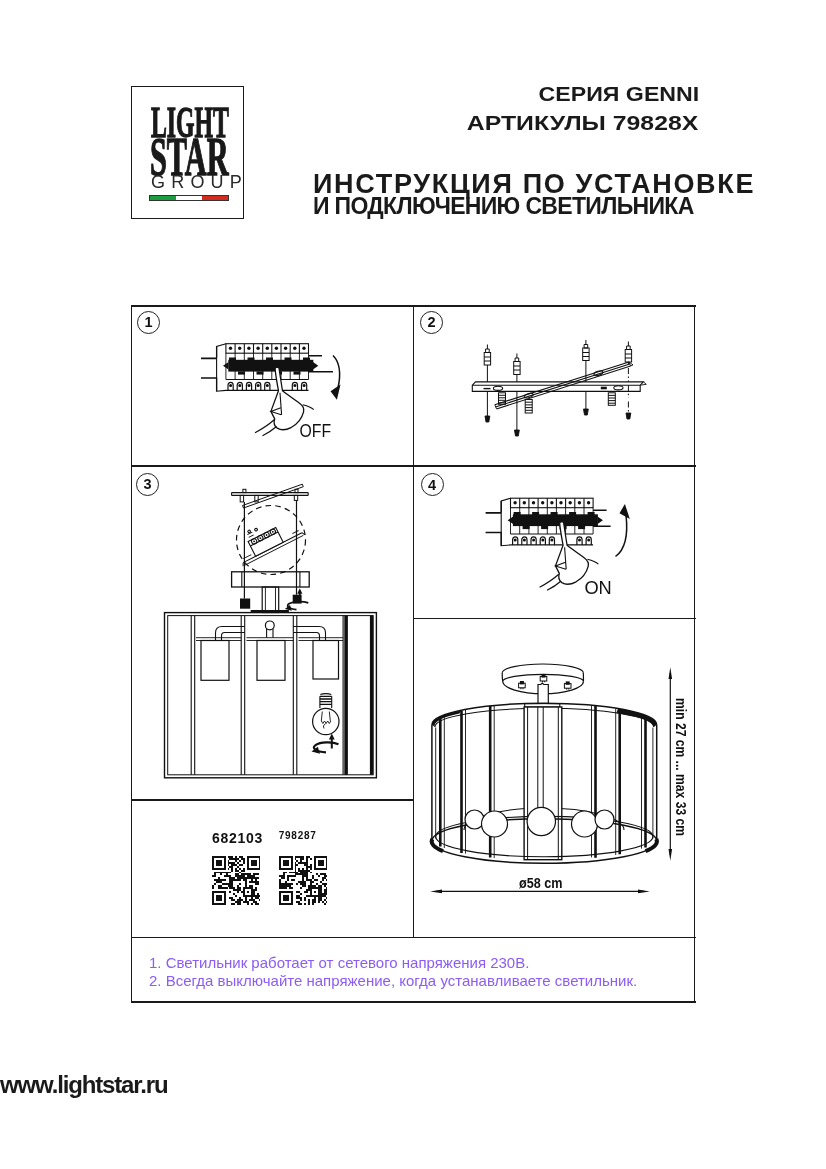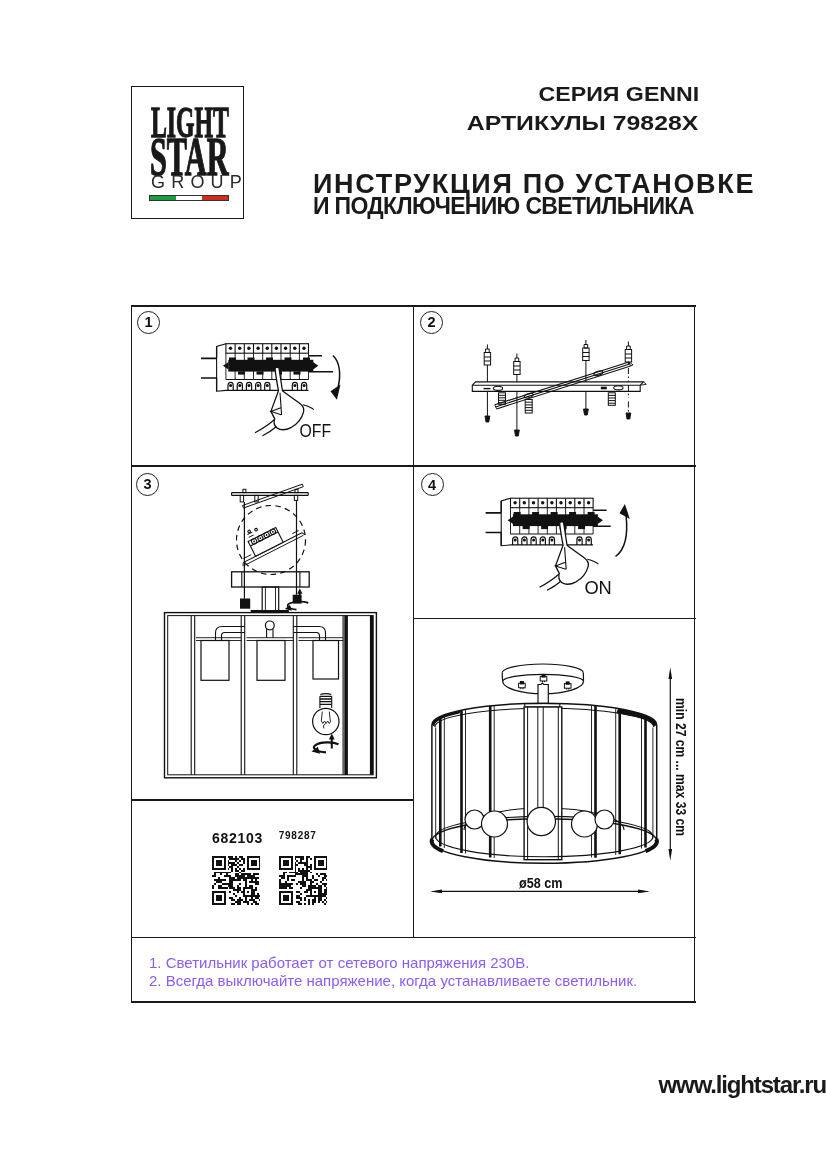--- a/index.html
+++ b/index.html
@@ -378,13 +378,13 @@
   </svg>
 <svg class="abs" style="left:278.7px;top:856.1px;" width="48.5" height="48.5" viewBox="0 0 25 25" shape-rendering="crispEdges">
     <path d="M0,0h7v1h-7zM8,0h5v1h-5zM14,0h2v1h-2zM18,0h7v1h-7zM0,1h1v1h-1zM6,1h1v1h-1zM8,1h1v1h-1zM11,1h2v1h-2zM14,1h1v1h-1zM16,1h1v1h-1zM18,1h1v1h-1zM24,1h1v1h-1zM0,2h1v1h-1zM2,2h3v1h-3zM6,2h1v1h-1zM9,2h1v1h-1zM11,2h1v1h-1zM14,2h1v1h-1zM18,2h1v1h-1zM20,2h3v1h-3zM24,2h1v1h-1zM0,3h1v1h-1zM2,3h3v1h-3zM6,3h1v1h-1zM8,3h1v1h-1zM10,3h5v1h-5zM18,3h1v1h-1zM20,3h3v1h-3zM24,3h1v1h-1zM0,4h1v1h-1zM2,4h3v1h-3zM6,4h1v1h-1zM8,4h2v1h-2zM13,4h2v1h-2zM16,4h1v1h-1zM18,4h1v1h-1zM20,4h3v1h-3zM24,4h1v1h-1zM0,5h1v1h-1zM6,5h1v1h-1zM8,5h1v1h-1zM14,5h3v1h-3zM18,5h1v1h-1zM24,5h1v1h-1zM0,6h7v1h-7zM8,6h1v1h-1zM10,6h1v1h-1zM12,6h1v1h-1zM14,6h1v1h-1zM16,6h1v1h-1zM18,6h7v1h-7zM8,7h1v1h-1zM10,7h6v1h-6zM2,8h2v1h-2zM5,8h5v1h-5zM11,8h4v1h-4zM16,8h1v1h-1zM2,9h1v1h-1zM8,9h7v1h-7zM19,9h1v1h-1zM21,9h3v1h-3zM0,10h3v1h-3zM4,10h5v1h-5zM12,10h3v1h-3zM17,10h1v1h-1zM20,10h1v1h-1zM23,10h2v1h-2zM1,11h2v1h-2zM4,11h1v1h-1zM12,11h1v1h-1zM14,11h1v1h-1zM17,11h1v1h-1zM22,11h2v1h-2zM0,12h1v1h-1zM4,12h1v1h-1zM6,12h2v1h-2zM12,12h1v1h-1zM14,12h3v1h-3zM18,12h2v1h-2zM22,12h1v1h-1zM24,12h1v1h-1zM0,13h1v1h-1zM3,13h1v1h-1zM10,13h4v1h-4zM16,13h2v1h-2zM21,13h1v1h-1zM0,14h7v1h-7zM9,14h1v1h-1zM11,14h3v1h-3zM16,14h1v1h-1zM19,14h1v1h-1zM22,14h3v1h-3zM0,15h6v1h-6zM12,15h2v1h-2zM15,15h4v1h-4zM20,15h2v1h-2zM23,15h1v1h-1zM0,16h4v1h-4zM5,16h2v1h-2zM11,16h1v1h-1zM15,16h7v1h-7zM24,16h1v1h-1zM14,17h3v1h-3zM20,17h2v1h-2zM23,17h2v1h-2zM0,18h7v1h-7zM9,18h2v1h-2zM13,18h2v1h-2zM16,18h1v1h-1zM18,18h1v1h-1zM20,18h2v1h-2zM23,18h2v1h-2zM0,19h1v1h-1zM6,19h1v1h-1zM11,19h1v1h-1zM16,19h1v1h-1zM20,19h5v1h-5zM0,20h1v1h-1zM2,20h3v1h-3zM6,20h1v1h-1zM9,20h2v1h-2zM14,20h10v1h-10zM0,21h1v1h-1zM2,21h3v1h-3zM6,21h1v1h-1zM9,21h3v1h-3zM13,21h1v1h-1zM18,21h1v1h-1zM20,21h2v1h-2zM24,21h1v1h-1zM0,22h1v1h-1zM2,22h3v1h-3zM6,22h1v1h-1zM11,22h1v1h-1zM13,22h1v1h-1zM15,22h1v1h-1zM17,22h2v1h-2zM20,22h2v1h-2zM23,22h1v1h-1zM0,23h1v1h-1zM6,23h1v1h-1zM9,23h2v1h-2zM15,23h1v1h-1zM17,23h2v1h-2zM20,23h1v1h-1zM22,23h1v1h-1zM24,23h1v1h-1zM0,24h7v1h-7zM10,24h2v1h-2zM13,24h1v1h-1zM15,24h1v1h-1zM17,24h1v1h-1zM23,24h1v1h-1z" fill="#111"></path>
   </svg>
 
 <div class="abs" style="left:149px;top:954px;font-size:15px;color:#8b5cf6;line-height:17.9px;">
 1. Светильник работает от сетевого напряжения 230В.<br>
 2. Всегда выключайте напряжение, когда устанавливаете светильник.
 </div>
 
-<div class="abs" style="left:0;top:1071px;width:826px;text-align:right;font-size:24px;font-weight:bold;letter-spacing:-1.15px;color:#1a1a1a;">www.lightstar.ru</div>
+<div class="abs" style="left:0;top:1071px;width:826px;text-align:left;font-size:24px;font-weight:bold;letter-spacing:-1.15px;color:#1a1a1a;">www.lightstar.ru</div>
 
 </body></html>

